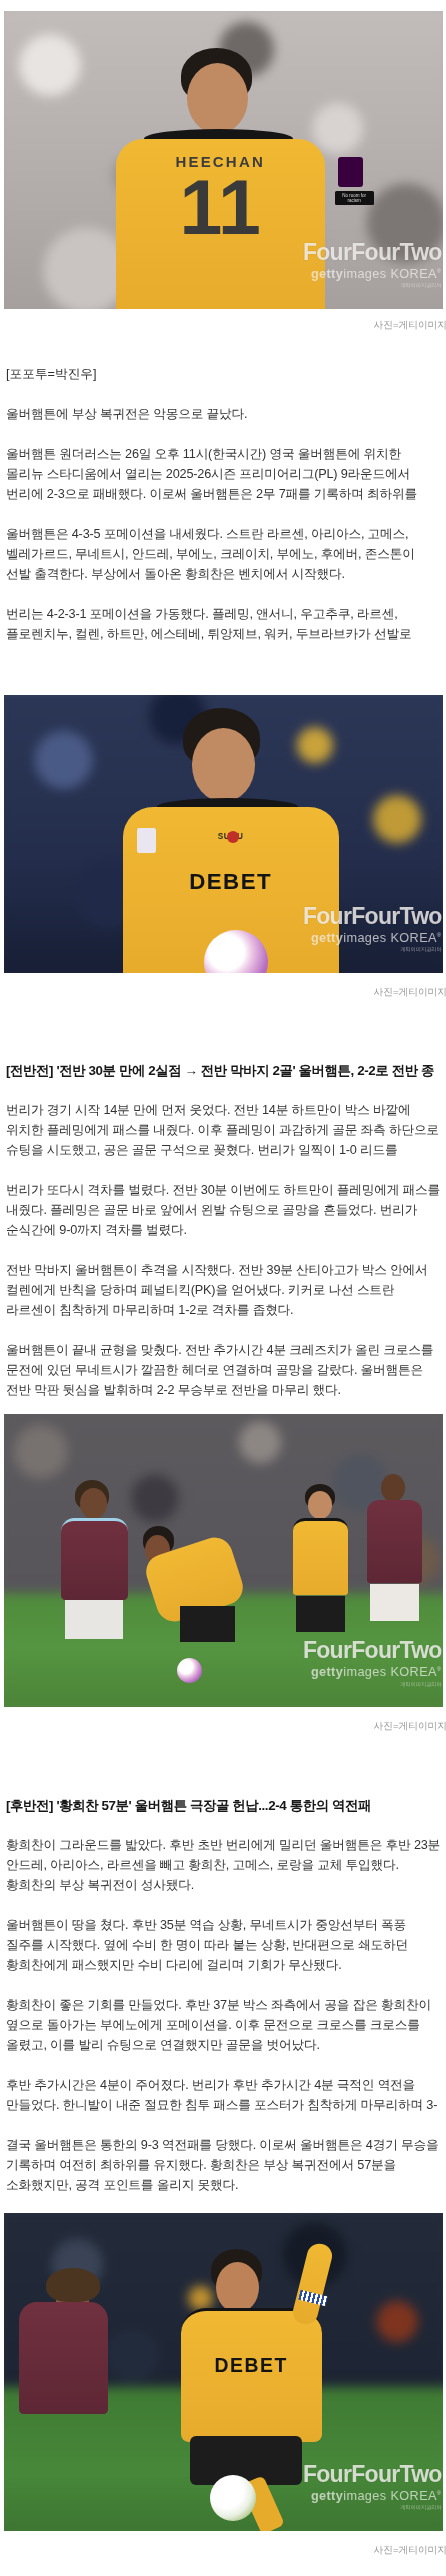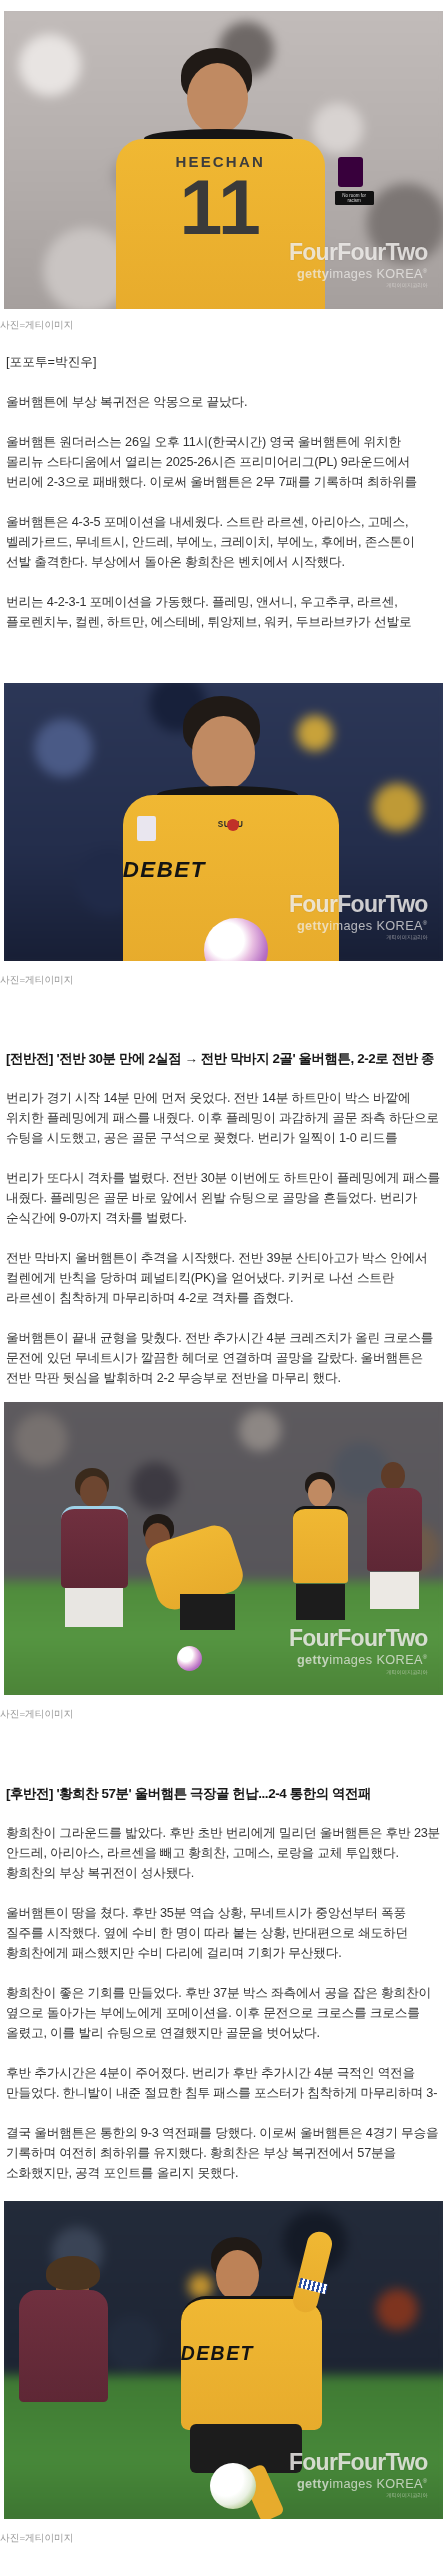--- a/index.html
+++ b/index.html
@@ -5,25 +5,25 @@
   * { box-sizing: border-box; }
   html,body { margin:0; padding:0; }
   body {
     width:447px; height:2576px; overflow:hidden;
     background:#ffffff;
     font-family:"Liberation Sans","DejaVu Sans",sans-serif;
     color:#333333;
   }
   
   .caption {
-    margin-top:9px; text-align:left;
+    margin-top:9px; text-align:right;
     font-size:9.7px; line-height:13.4px; color:#989898;
   }
   .byline {
-    margin:20px 6px 0; font-size:12.7px; line-height:20px; color:#2e2e2e;
+    margin:32px 6px 0; font-size:12.7px; line-height:20px; color:#2e2e2e;
   }
   p.body {
     margin:20px 6px 0; font-size:12.7px; line-height:20px;
     color:#333333; letter-spacing:-0.2px; overflow:hidden;
     word-break:keep-all;
   }
   p.l1 { height:20px; }
   p.l2 { height:40px; }
   p.l3 { height:60px; }
   h2.sec {
@@ -91,22 +91,22 @@
   .jersey-name {
     display:block; text-align:center; color:#3d3d3d;
     font-weight:bold; letter-spacing:2.2px; font-size:15px;
   }
   .jersey-num {
     display:block; text-align:center; color:#3a3a3a;
     font-weight:bold; font-size:77px; line-height:74px;
     font-family:"Liberation Sans",sans-serif;
   }
   .sponsor {
-    display:block; color:#141414;
-    font-weight:bold; font-size:22.3px; letter-spacing:1.5px;font-style:italic;
+    display:block; text-align:center; color:#141414;
+    font-weight:bold; font-size:22.3px; letter-spacing:1.5px;
   }
   .brand-small {
     display:block; text-align:center; color:#2b2b2b;
     font-weight:bold; font-size:8.2px; letter-spacing:0.7px;
   }
   .sleeve-badge {
     position:absolute; font-size:4.5px; line-height:5.2px; color:#ddd;
     background:#111; padding:1.5px 2.2px; border-radius:1.5px; text-align:center;
     max-width:39px;
   }
@@ -114,21 +114,21 @@
   .ball-pink {
     border-radius:50%;
     background:radial-gradient(circle at 35% 35%, #ffffff 0 30%, #e9c0e2 45%, #b76fc4 70%, #8d4fae 100%);
   }
   .ball-white {
     border-radius:50%;
     background:radial-gradient(circle at 35% 35%, #ffffff 0 40%, #e9f0e2 60%, #9dbb6f 85%, #6f9b4a 100%);
   }
   .armband { background:repeating-linear-gradient(90deg,#2a4da0 0 2.2px,#fff 2.2px 4.5px); }
   
-  .watermark { position:absolute; right:15px; bottom:19.4px; text-align:right; pointer-events:none;margin-left:45px; }
+  .watermark { position:absolute; right:1px; bottom:19.4px; text-align:right; pointer-events:none;margin-left:45px; }
   .wm1 {
     font-size:23px; font-weight:bold; letter-spacing:-0.7px;
     color:rgba(245,243,240,0.82); line-height:24px;
     text-shadow:0 0 1.5px rgba(0,0,0,0.15);
   }
   .wm2 { font-size:12.7px; color:rgba(240,238,235,0.72); line-height:15px; letter-spacing:0.4px; }
   .wm2 b { font-weight:bold; }
   .wm2 sup { font-size:6px; }
   .wm3 { font-size:5.2px; color:rgba(240,238,235,0.55); line-height:7.4px; }
 </style>
@@ -176,21 +176,21 @@
     <div class="wm1">FourFourTwo</div>
     <div class="wm2"><b>getty</b><span>images</span> <span>KOREA</span><sup>®</sup></div>
     <div class="wm3">게티이미지코리아</div>
   </div>
 </figure>
 <div class="caption">사진=게티이미지</div>
 
 <h2 class="sec">[전반전] '전반 30분 만에 2실점 → 전반 막바지 2골' 울버햄튼, 2-2로 전반 종료</h2>
 <p class="body l3">번리가 경기 시작 14분 만에 먼저 웃었다. 전반 14분 하트만이 박스 바깥에 위치한 플레밍에게 패스를 내줬다. 이후 플레밍이 과감하게 골문 좌측 하단으로 슈팅을 시도했고, 공은 골문 구석으로 꽂혔다. 번리가 일찍이 1-0 리드를 잡았다.</p>
 <p class="body l3">번리가 또다시 격차를 벌렸다. 전반 30분 이번에도 하트만이 플레밍에게 패스를 내줬다. 플레밍은 골문 바로 앞에서 왼발 슈팅으로 골망을 흔들었다. 번리가 순식간에 9-0까지 격차를 벌렸다.</p>
-<p class="body l3">전반 막바지 울버햄튼이 추격을 시작했다. 전반 39분 산티아고가 박스 안에서 컬렌에게 반칙을 당하며 페널티킥(PK)을 얻어냈다. 키커로 나선 스트란 라르센이 침착하게 마무리하며 4-2로 격차를 좁혔다.</p>
+<p class="body l3">전반 막바지 울버햄튼이 추격을 시작했다. 전반 39분 산티아고가 박스 안에서 컬렌에게 반칙을 당하며 페널티킥(PK)을 얻어냈다. 키커로 나선 스트란 라르센이 침착하게 마무리하며 1-2로 격차를 좁혔다.</p>
 <p class="body l3">울버햄튼이 끝내 균형을 맞췄다. 전반 추가시간 4분 크레즈치가 올린 크로스를 문전에 있던 무네트시가 깔끔한 헤더로 연결하며 골망을 갈랐다. 울버햄튼은 전반 막판 뒷심을 발휘하며 2-2 무승부로 전반을 마무리 했다.</p>
 
 <figure class="photo" id="photo3">
   <div class="bg bg-day"></div>
 
   <div class="abs hair" style="left:71px;top:66px;width:34px;height:30px;background:#3a2a1c;"></div>
   <div class="abs head" style="left:76px;top:74px;width:27px;height:31px;background:#6d4630;"></div>
   <div class="abs torso-c" style="left:57px;top:104px;width:67px;height:82px;border-radius:13.4px 13.4px 4.5px 4.5px;border-top:3px solid #9fd2e8;"></div>
   <div class="abs" style="left:61px;top:186px;width:58px;height:39px;background:#e8e6e2;"></div>
 

